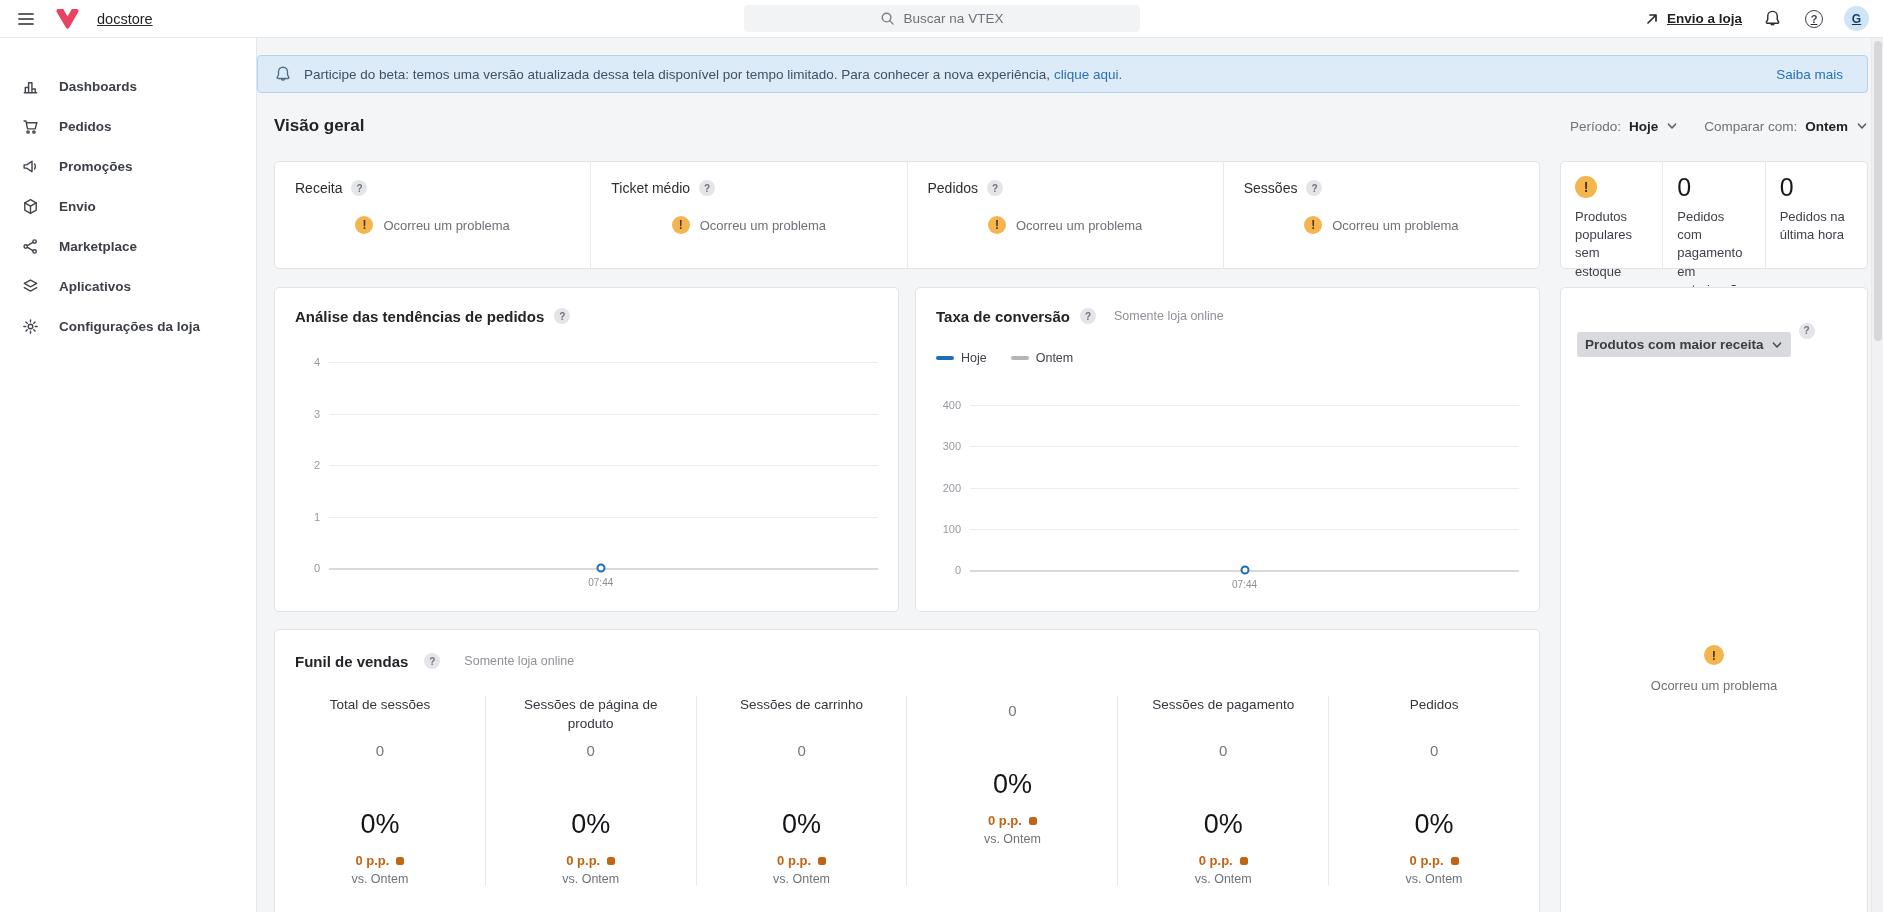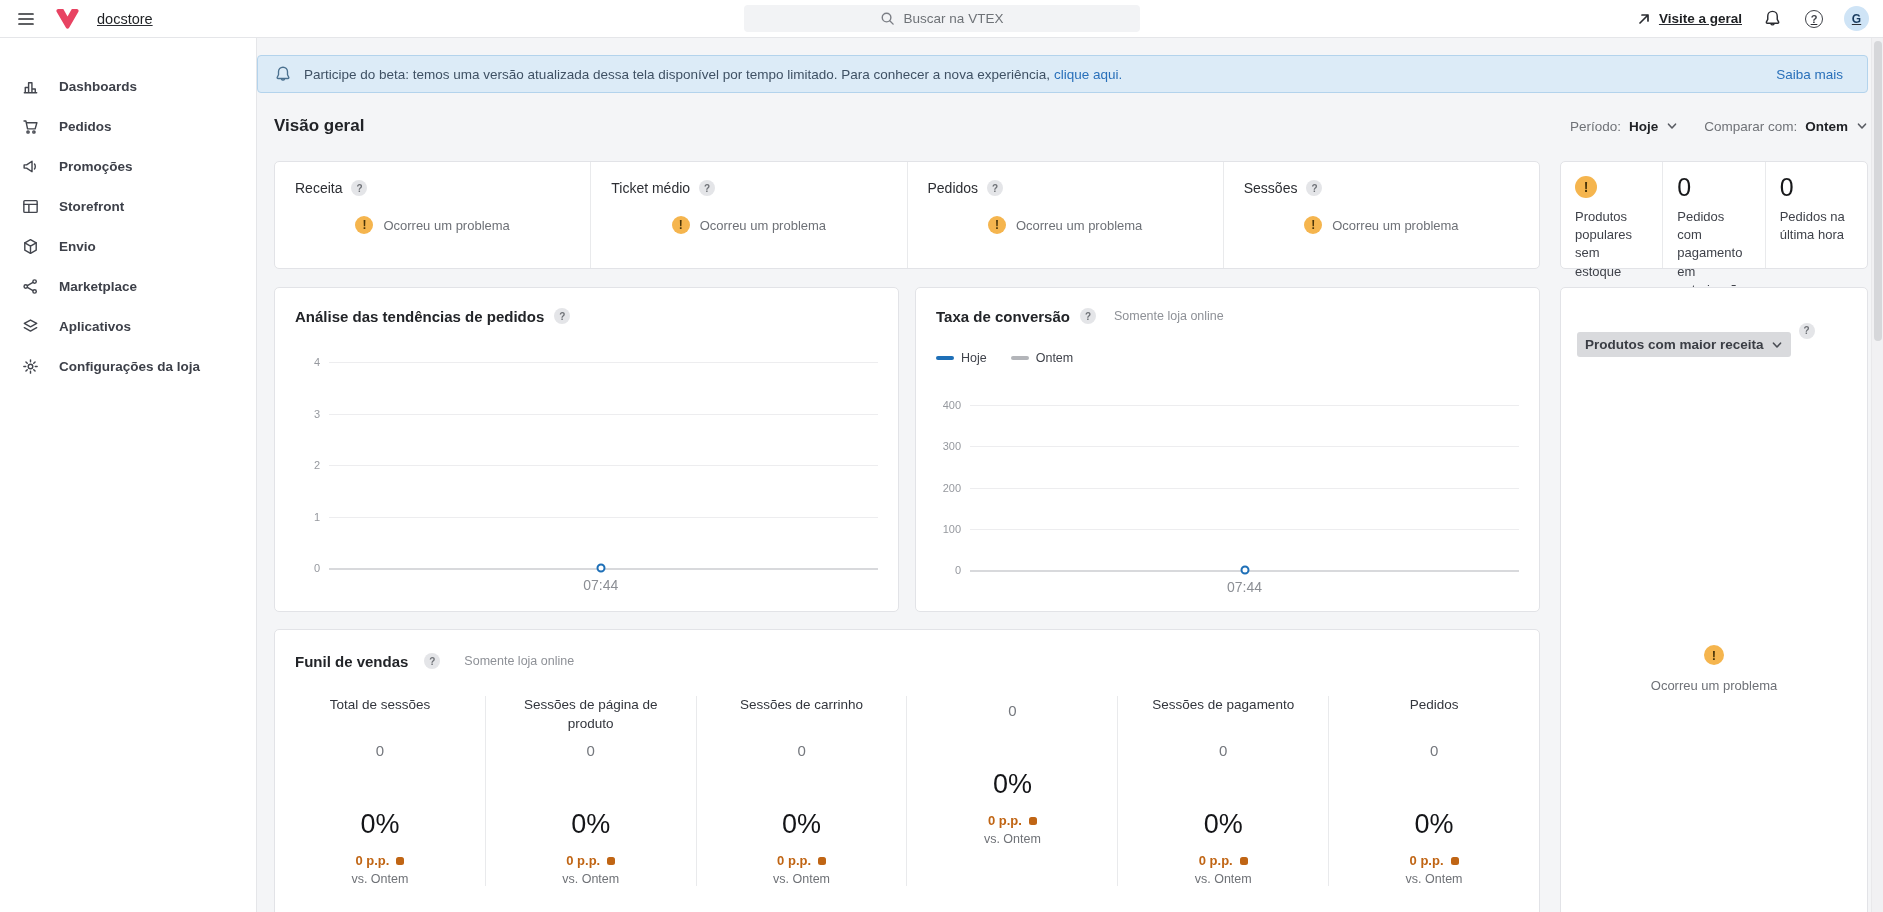--- a/index.html
+++ b/index.html
@@ -84,21 +84,21 @@
   .pw2 { margin-top:37px; }
   .yaxis { width:34px; position:relative; }
   .yaxis span { position:absolute; right:9px; transform:translateY(-50%); font-size:11px; color:#96999f; }
   .plot-area { flex:1; position:relative; }
   .h206 { height:206px; }
   .h165 { height:165px; }
   .gridline { position:absolute; left:0; right:0; height:1px; background:#ededef; }
   .gridline.baseline { height:2px; background:#d8d9dc; }
   .datapoint { position:absolute; width:9px; height:9px; border:2.5px solid #1e6fb7; background:#fff; border-radius:50%; transform:translate(-50%,-50%); }
   .xaxis { margin-left:34px; margin-top:9px; position:relative; height:16px; }
-  .xaxis span { position:absolute; transform:translateX(-50%); font-size:14px; color:#8b8e94; }
+  .xaxis span { position:absolute; transform:translateX(-50%); font-size:10px; color:#8b8e94; }
 
   
   .top-products { grid-column:2; grid-row:2 / span 2; padding:16px; display:flex; flex-direction:column; align-items:flex-start; }
   .tp-head { display:flex; align-items:center; gap:8px; }
   .tp-select { background:#d9dadd; border:none; border-radius:3px; padding:5px 8px; font-size:13.5px; font-weight:bold; color:#3a3d44; display:flex; align-items:center; gap:7px; cursor:pointer; font-family:inherit;margin-top:28px; }
   .tp-error { align-self:center; margin-top:288px; display:flex; flex-direction:column; align-items:center; gap:13px; font-size:13px; color:#6e7177; }
 
   
   .funnel-card { grid-column:1; grid-row:3; padding:20px 0 0 0; }
   .funnel-head { display:flex; align-items:center; gap:16px; padding:0 20px; height:22px; }
@@ -140,21 +140,21 @@
         <path d="M10.4 10.4L14 14"></path>
       </svg>
     <span>Buscar na VTEX</span>
   </div>
 
   <div class="tb-right">
     <button class="visit-store">
       <svg width="14" height="14" viewBox="0 0 14 14" class="icon-dark">
           <path d="M3 11L11 3M5 3h6v6"></path>
         </svg>
-      <span>Visite a geral</span>
+      <span>Envio a loja</span>
     </button>
     <button class="iconbtn">
       <svg width="19" height="19" viewBox="0 0 20 20" class="icon-dark" style="stroke-width:1.5">
           <path d="M10 2.5c-3 0-5 2.2-5 5v3.4L3.6 13.6c-.3.6.1 1.4.9 1.4h11c.8 0 1.2-.8.9-1.4L15 10.9V7.5c0-2.8-2-5-5-5z"></path>
           <path d="M8.3 15.5a1.8 1.8 0 0 0 3.4 0"></path>
         </svg>
     </button>
     <button class="iconbtn">
       <span class="help-badge-top">?</span>
     </button>
@@ -178,27 +178,20 @@
           <circle cx="13.6" cy="15.8" r="1.2"></circle>
         </svg>
       <span class="side-label">Pedidos</span>
     </div>
     <div class="side-item">
       <svg width="19" height="19" viewBox="0 0 20 20" class="icon-stroke">
           <path d="M3.3 8.3v3.4h2.6l5.7 3.8V4.5L5.9 8.3H3.3z"></path>
           <path d="M14.2 7.3c1.1 1.2 1.1 4.2 0 5.4"></path>
         </svg>
       <span class="side-label">Promoções</span>
-    </div>
-    <div class="side-item">
-      <svg width="19" height="19" viewBox="0 0 20 20" class="icon-stroke">
-          <rect x="3" y="3.8" width="14" height="12.4" rx="1"></rect>
-          <path d="M3 7.8h14M8.3 7.8v8.4"></path>
-        </svg>
-      <span class="side-label">Storefront</span>
     </div>
     <div class="side-item">
       <svg width="19" height="19" viewBox="0 0 20 20" class="icon-stroke">
           <path d="M10 2.8l6 3.3v7.8l-6 3.3-6-3.3V6.1l6-3.3z"></path>
           <path d="M4 6.1l6 3.4 6-3.4M10 9.5v7.7"></path>
         </svg>
       <span class="side-label">Envio</span>
     </div>
     <div class="side-item">
       <svg width="19" height="19" viewBox="0 0 20 20" class="icon-stroke">

